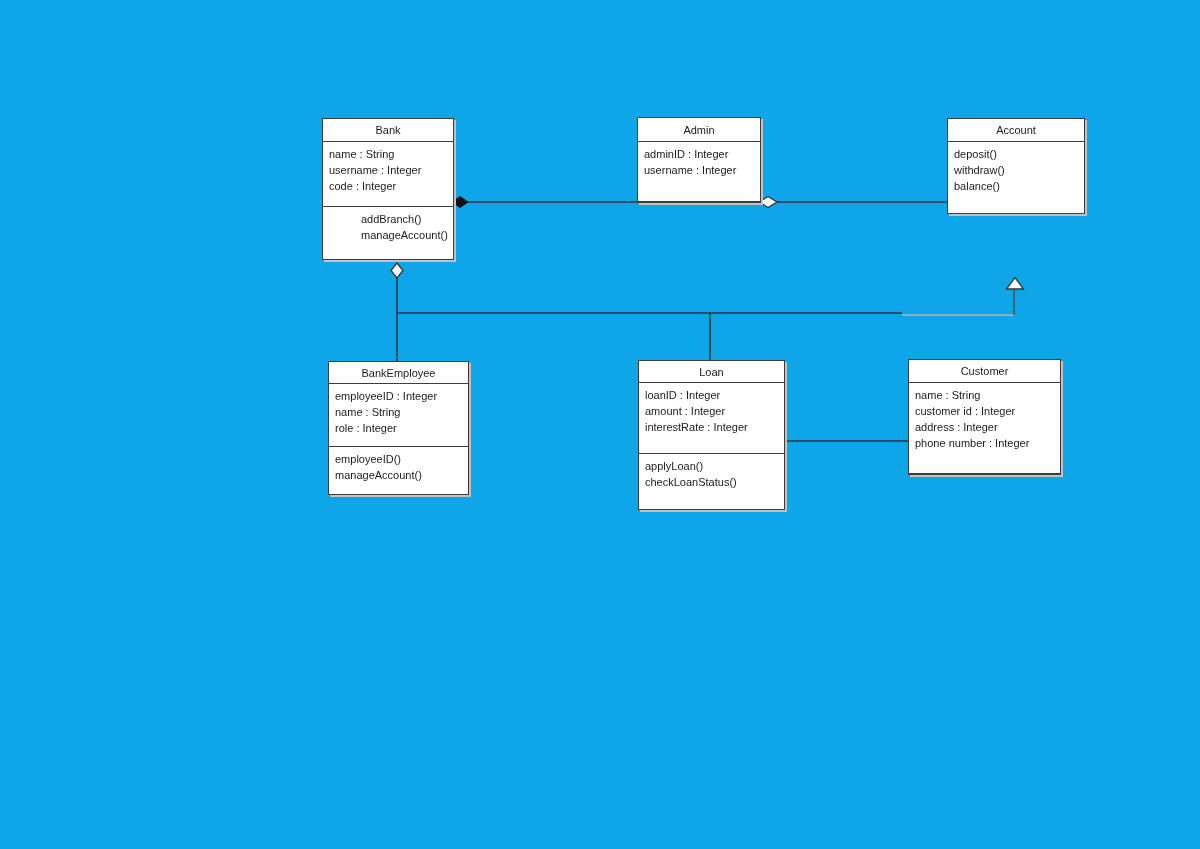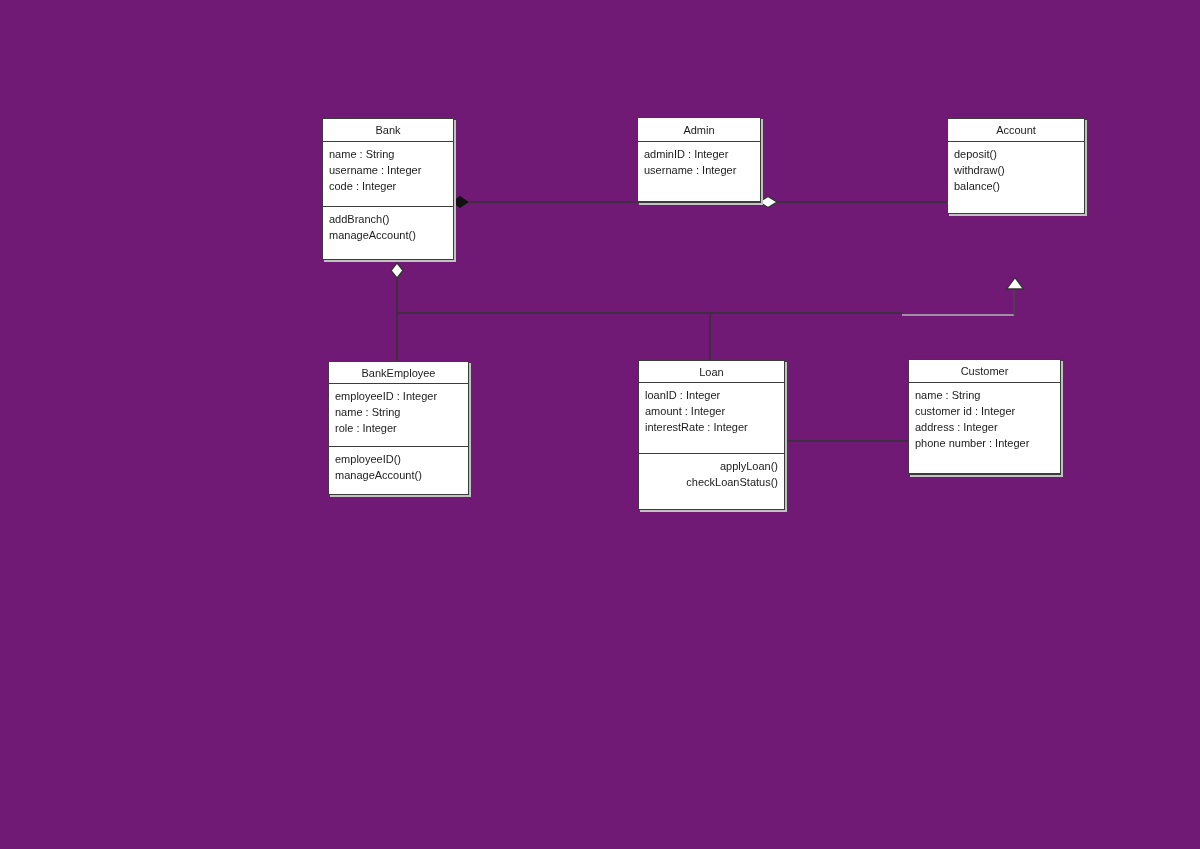--- a/index.html
+++ b/index.html
@@ -4,21 +4,21 @@
 <style>
   html, body {
     margin: 0;
     padding: 0;
     background: #ffffff;
   }
   #canvas {
     position: relative;
     width: 1200px;
     height: 849px;
-    background: #701a75;
+    background: #0ea5e9;
     overflow: hidden;
     font-family: "Liberation Sans", sans-serif;
   }
   #connectors {
     position: absolute;
     left: 0;
     top: 0;
     width: 1200px;
     height: 849px;
     z-index: 1;
@@ -49,41 +49,41 @@
   .uml-methods {
     padding: 4px 6px 0 6px;
     box-sizing: border-box;
   }
   .uml-line { white-space: nowrap; }
 
   
   .c-bank         { left: 322px; top: 118px; width: 130px; }
   .c-bank .uml-title    { height: 23px; }
   .c-bank .uml-attrs    { height: 65px; }
-  .c-bank .uml-methods  { height: 52px; }
+  .c-bank .uml-methods  { height: 52px; margin-left: 32px; }
 
   .c-admin        { left: 637px; top: 117px; width: 122px; }
   .c-admin .uml-title   { height: 24px; }
   .c-admin .uml-attrs   { height: 60px; }
   .c-admin .uml-methods { height: 58px; }
 
   .c-account      { left: 947px; top: 118px; width: 136px; }
   .c-account .uml-title   { height: 23px; text-align: center; }
   .c-account .uml-attrs   { height: 62px; }
   .c-account .uml-methods { height: 71px; }
 
   .c-bankemployee { left: 328px; top: 361px; width: 139px; }
   .c-bankemployee .uml-title   { height: 22px; }
   .c-bankemployee .uml-attrs   { height: 63px; }
   .c-bankemployee .uml-methods { height: 47px; }
 
   .c-loan         { left: 638px; top: 360px; width: 145px; }
   .c-loan .uml-title   { height: 22px; }
   .c-loan .uml-attrs   { height: 71px; }
-  .c-loan .uml-methods { height: 55px; text-align: right; }
+  .c-loan .uml-methods { height: 55px; }
 
   .c-customer     { left: 908px; top: 359px; width: 151px; }
   .c-customer .uml-title   { height: 23px; }
   .c-customer .uml-attrs   { height: 91px; }
   .c-customer .uml-methods { height: 74px; }
 </style>
 </head>
 <body>
 
 <div id="canvas">

